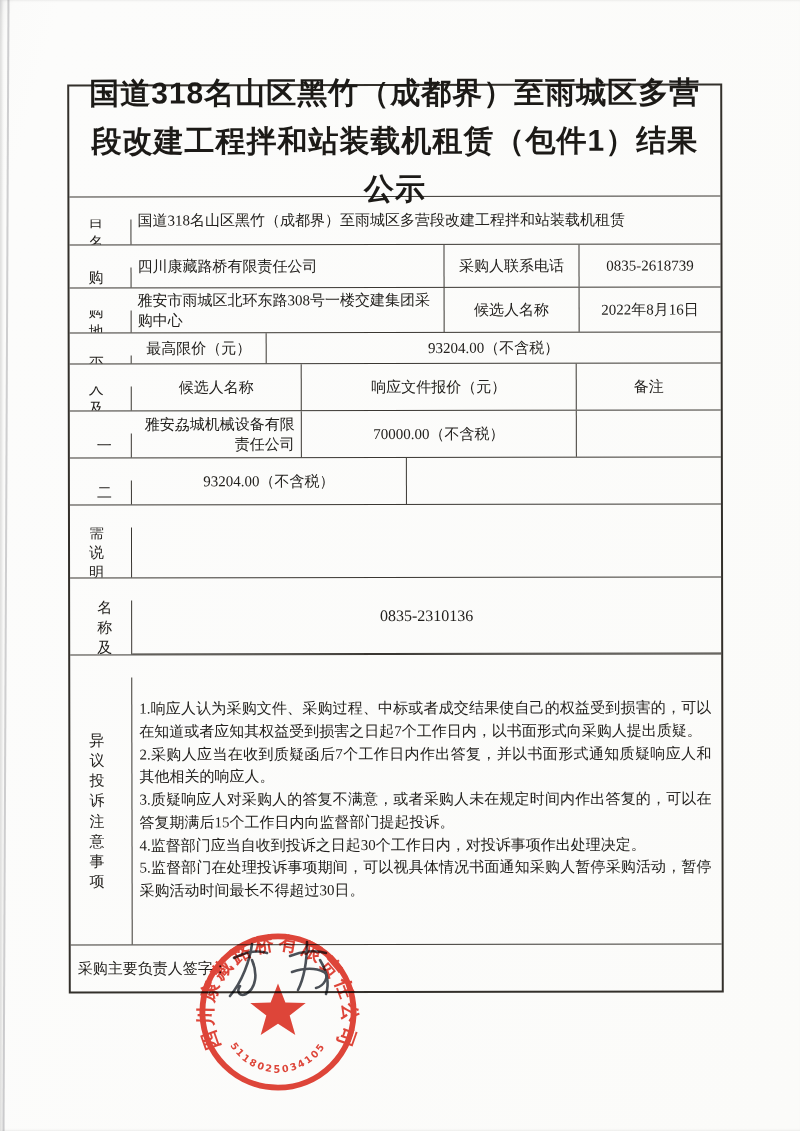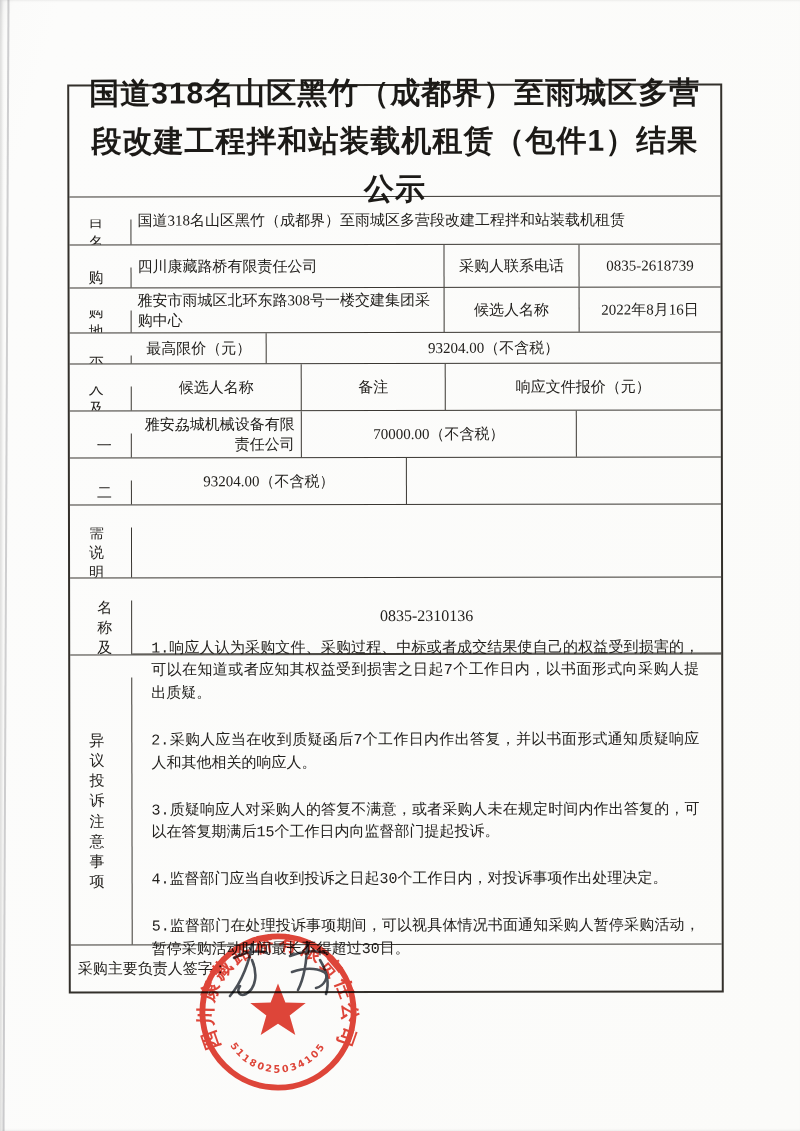--- a/index.html
+++ b/index.html
@@ -51,21 +51,21 @@
   .w313{width:313px;flex:0 0 313px;}
   .w135{width:135px;flex:0 0 135px;}
   .w145{width:145px;flex:1;}
   .w170{width:170px;flex:0 0 170px;}
   .w275{width:275px;flex:0 0 275px;}
   .wrem{flex:1;}
   .sup-stack{flex:1;display:flex;flex-direction:column;}
   .sup-sub{flex:1;display:flex;align-items:center;justify-content:center;text-align:center;box-sizing:border-box;}
   .sup-sub:first-child{border-bottom:1.6px solid #3a3732;}
   .obj-content{flex:1;display:flex;flex-direction:column;justify-content:center;padding:6px 10px 6px 7px;}
-  .obj-content p{margin:12px;font-size:15px;line-height:1.52;text-align:justify;font-family:Liberation Mono, monospace;}
+  .obj-content p{margin:0;font-size:15px;line-height:1.52;text-align:justify;}
   .sig-row .cell{border-right:none;}
   .sig-cell{width:100%;padding-left:7px;font-size:15px;}
   .seal{
     position:absolute;left:194px;top:928px;width:168px;height:168px;
     mix-blend-mode:multiply;opacity:.93;pointer-events:none;
   }
   .signature{
     position:absolute;left:212px;top:930px;width:150px;height:80px;
     mix-blend-mode:multiply;pointer-events:none;
   }
@@ -103,22 +103,22 @@
 
     <div class="row h31">
       <div class="cell lab">公示期</div>
       <div class="cell w135 ctr">最高限价（元）</div>
       <div class="cell w145 ctr">93204.00（不含税）</div>
     </div>
 
     <div class="row h47">
       <div class="cell lab">候选人及排序</div>
       <div class="cell w170 ctr">候选人名称</div>
+      <div class="cell w275 ctr">响应文件报价（元）</div>
       <div class="cell wrem ctr">备注</div>
-      <div class="cell w275 ctr">响应文件报价（元）</div>
     </div>
 
     <div class="row h47">
       <div class="cell lab ctr" style="justify-content:center">第一名</div>
       <div class="cell w170 ctr">雅安劦城机械设备有限责任公司</div>
       <div class="cell w275 ctr">70000.00（不含税）</div>
       <div class="cell wrem ctr"></div>
     </div>
 
     <div class="row h47">

